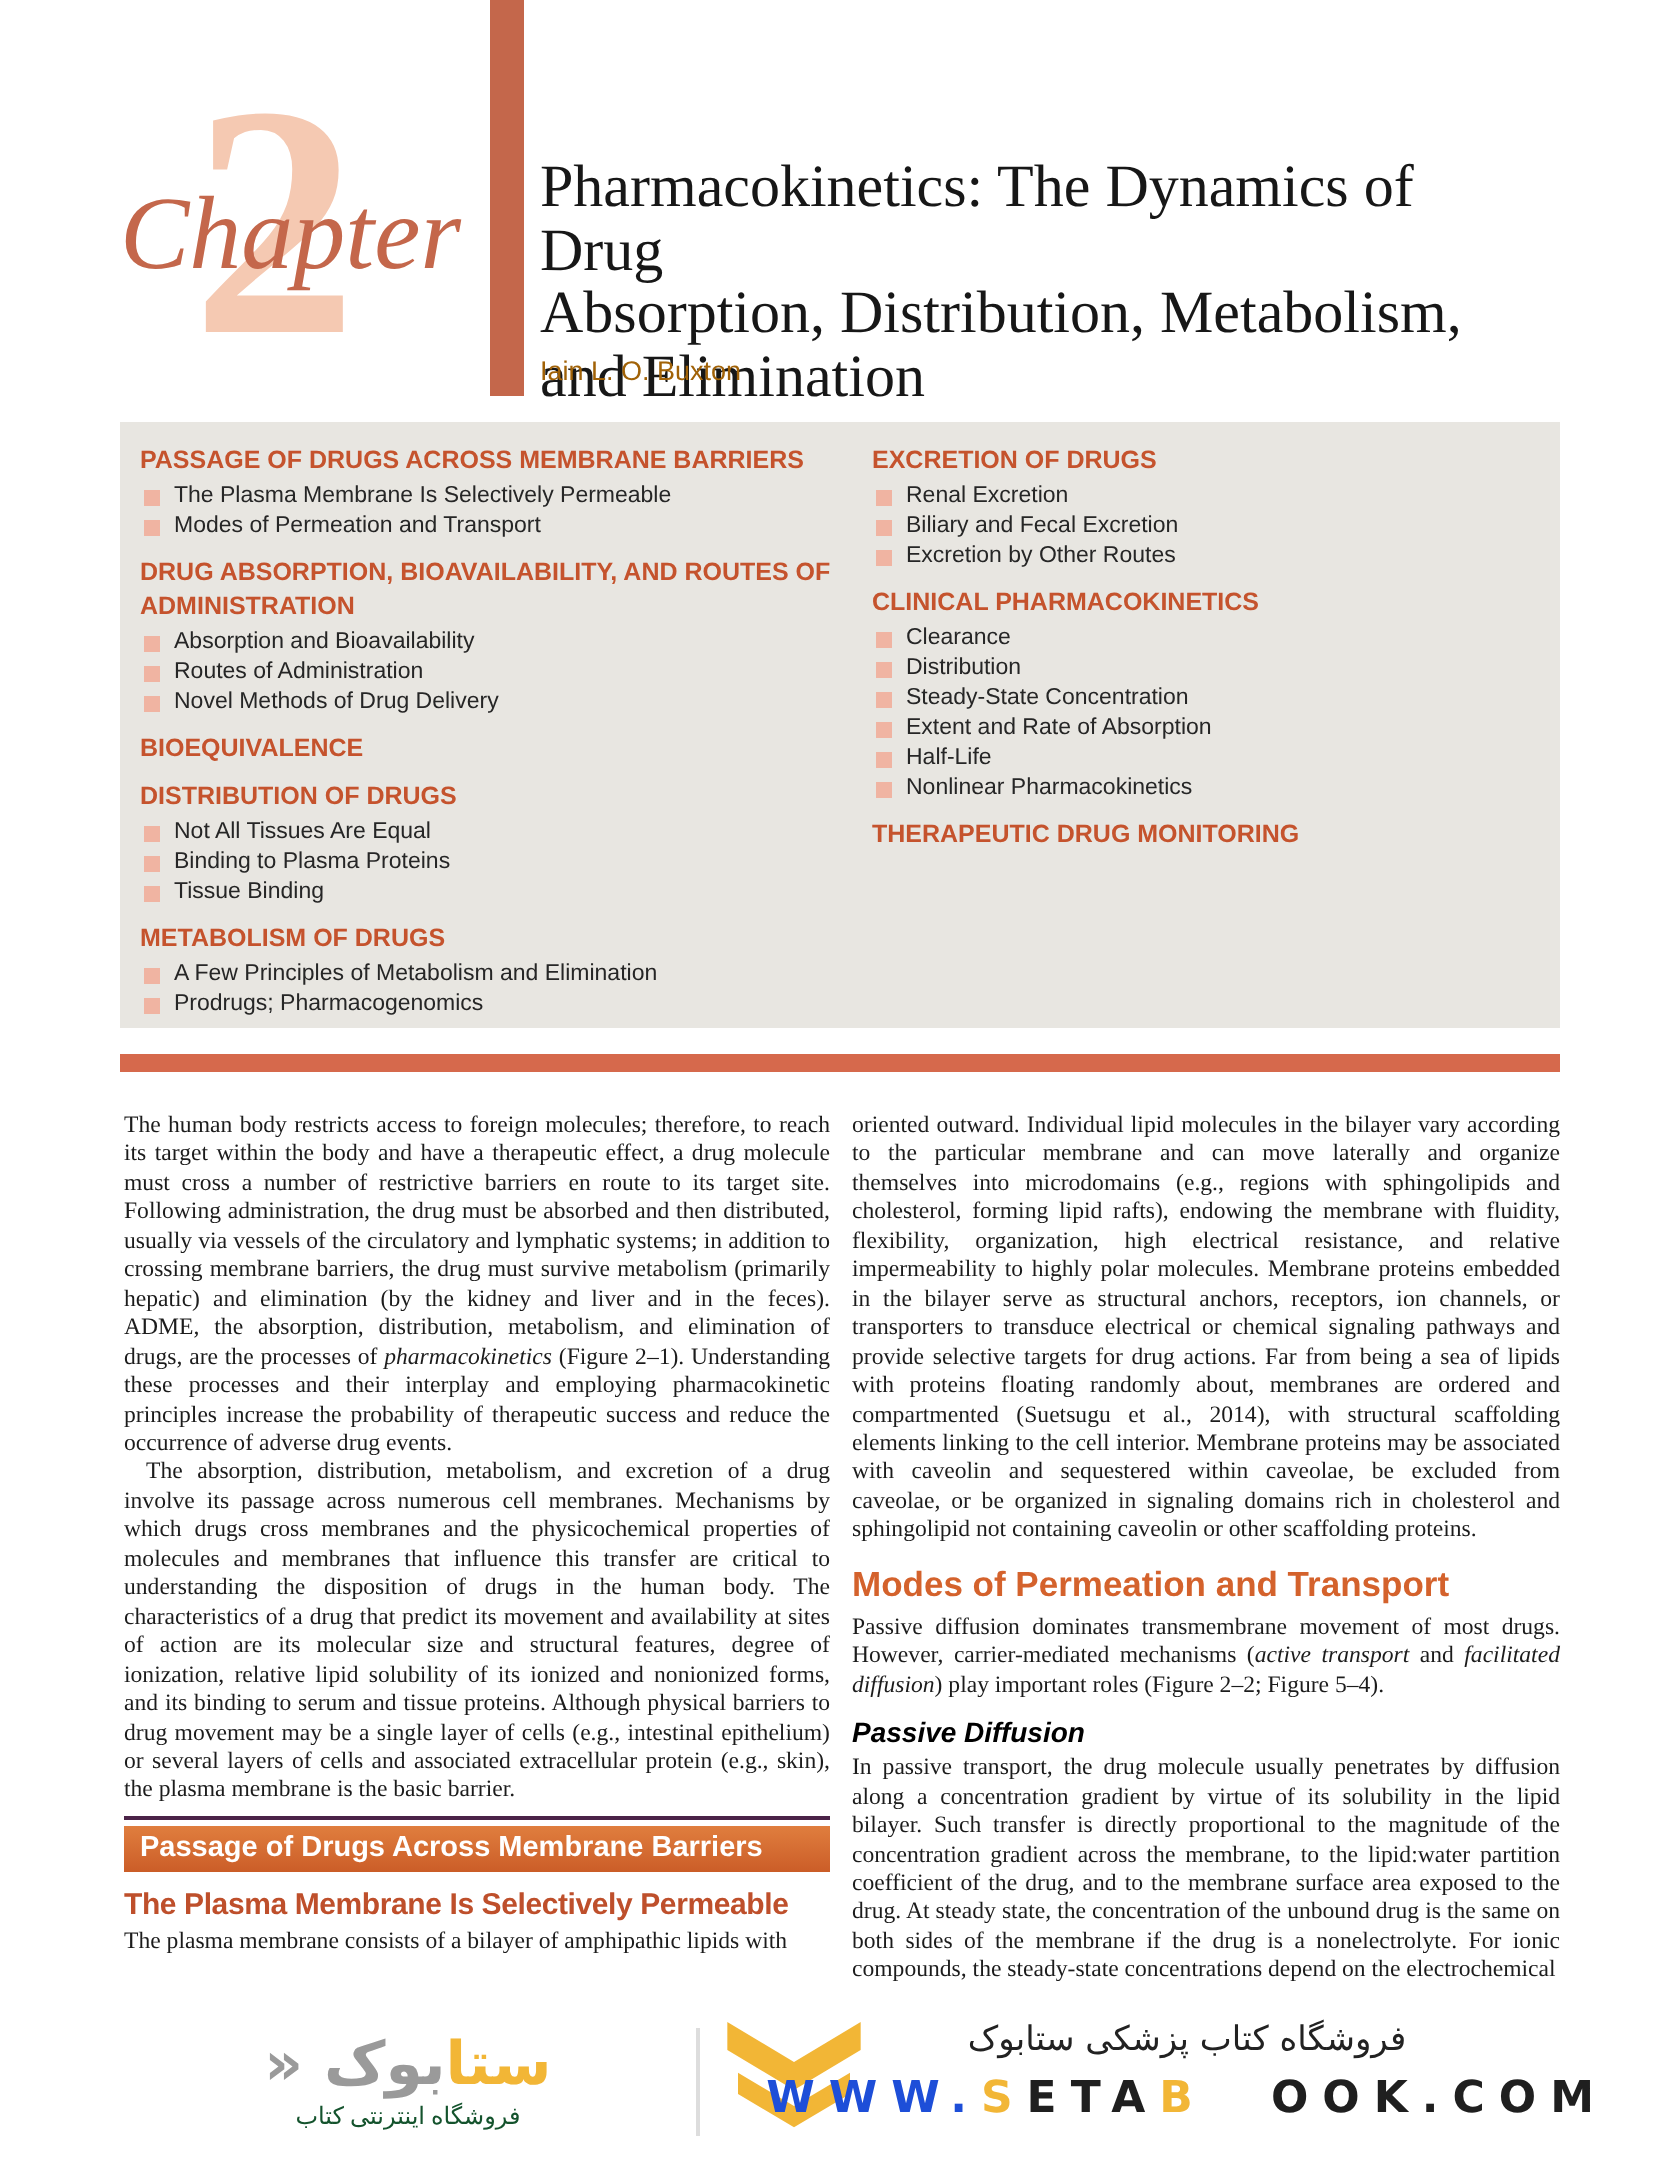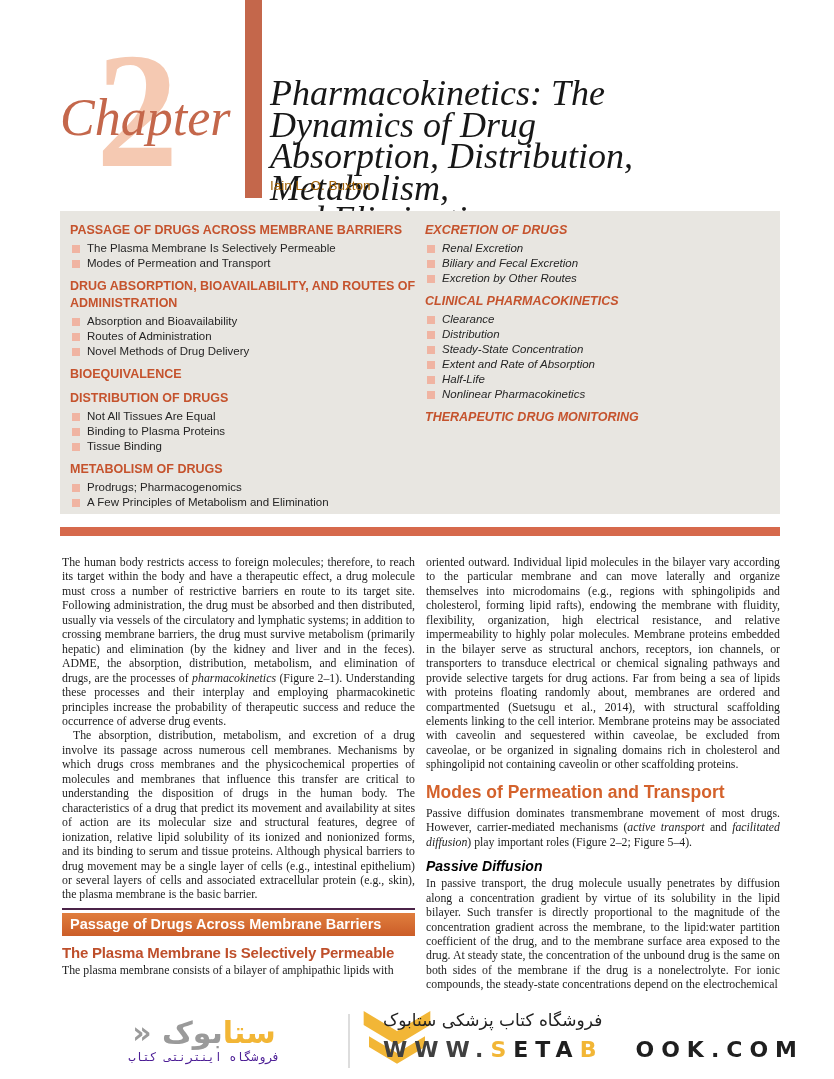--- a/index.html
+++ b/index.html
@@ -18,35 +18,35 @@
     position:absolute; left:60px; top:90px;
     font-family:"Liberation Serif", serif; font-style:italic;
     font-size:52px; line-height:56px; color:#C4674B;
   }
   .vbar {
     position:absolute; left:245px; top:0; width:17px; height:198px;
     background:#C4674B;
   }
   .title {
     position:absolute; left:270px; top:78px; width:480px;
-    font-family:"Liberation Serif", serif; font-size:36px;
-    line-height:31.5px; color:#171717;font-style:italic;
+    font-family:"Liberation Serif", serif; font-size:30px;
+    line-height:31.5px; color:#171717;
   }
   .author {
     position:absolute; left:270px; top:178px;
     font-family:"Liberation Sans", sans-serif; font-size:13.5px; color:#a16207;
   }
   
   .toc-box {
     position:absolute; left:60px; top:211px; width:720px; height:303px;
     background:#E8E6E1;
   }
   .toc-col { position:absolute; top:11px; }
   .toc-col.left  { left:10px;  width:348px; }
-  .toc-col.right { left:365px; width:348px;font-style:italic; }
+  .toc-col.right { left:376px; width:348px; }
   .toc-h {
     font-family:"Liberation Sans", sans-serif; font-weight:bold;
     font-size:12.5px; line-height:17px; color:#C5532D;
     margin:7px 0 2px;
   }
   .toc-h.first { margin-top:0; }
   .toc-item {
     display:flex; align-items:flex-start;
     font-family:"Liberation Sans", sans-serif; font-size:11.5px;
     line-height:15px; color:#262626;
@@ -93,26 +93,26 @@
   }
   
   .footer { position:absolute; left:0; top:1005px; width:834px; height:74px; background:#fff; }
   .logo-group { position:absolute; left:70px; top:6px; display:flex; align-items:center; }
   .logo-text { width:268px; text-align:center; }
   .wordmark {
     direction:rtl; font-family:"DejaVu Sans", sans-serif; font-weight:bold;
     font-size:30px; line-height:34px;
   }
   .logo-subtitle {
-    direction:rtl; font-family:Liberation Mono, monospace;
-    font-size:12px; line-height:16px; color:#4c1d95;
+    direction:rtl; font-family:Liberation Serif, serif;
+    font-size:12px; line-height:16px; color:#14532d;
   }
   .logo-divider { width:2px; height:54px; background:#DDDDDD; margin:0 12px 0 10px; }
   .chevron-emblem { width:70px; height:60px; }
-  .footer-right { position:absolute; right:30px; top:2px; text-align:left; }
+  .footer-right { position:absolute; right:30px; top:2px; text-align:center; }
   .footer-fa {
     direction:rtl; font-family:"DejaVu Sans", sans-serif;
     font-size:17px; line-height:26px; color:#222222;
   }
   .footer-url {
     font-family:"DejaVu Sans", sans-serif; font-weight:bold;
     font-size:22px; line-height:34px; letter-spacing:7px; color:#1F1F1F;
     white-space:nowrap;
   }
 </style>
@@ -169,25 +169,25 @@
           <span>Binding to Plasma Proteins</span>
         </div>
       <div class="toc-item">
           <span class="sq"></span>
           <span>Tissue Binding</span>
         </div>
 
       <div class="toc-h">METABOLISM OF DRUGS</div>
       <div class="toc-item">
           <span class="sq"></span>
+          <span>A Few Principles of Metabolism and Elimination</span>
+        </div>
+      <div class="toc-item">
+          <span class="sq"></span>
           <span>Prodrugs; Pharmacogenomics</span>
-        </div>
-      <div class="toc-item">
-          <span class="sq"></span>
-          <span>A Few Principles of Metabolism and Elimination</span>
         </div>
     </div>
 
     <div class="toc-col right">
       <div class="toc-h first">EXCRETION OF DRUGS</div>
       <div class="toc-item">
           <span class="sq"></span>
           <span>Renal Excretion</span>
         </div>
       <div class="toc-item">
@@ -255,17 +255,17 @@
         <div class="logo-subtitle">فروشگاه اینترنتی کتاب</div>
       </div>
       <div class="logo-divider"></div>
       <svg class="chevron-emblem" viewBox="0 0 100 90" xmlns="http://www.w3.org/2000/svg">
         <path d="M0,0 L50,30 L100,0 L100,21 L50,51 L0,21 Z" fill="#F2B636"></path>
         <path d="M8,38 L50,63 L92,38 L92,54 L50,79 L8,54 Z" fill="#F2B636"></path>
       </svg>
     </div>
     <div class="footer-right">
       <div class="footer-fa">فروشگاه کتاب پزشکی ستابوک</div>
-      <div class="footer-url"><span style="color: #404040;">WWW.</span><span style="color: rgb(242, 182, 54);">S</span><span style="color: rgb(31, 31, 31);">ETA</span><span style="color: rgb(242, 182, 54);">B</span><span style="color: rgb(31, 31, 31); margin-left: 32px;">OOK.COM</span></div>
+      <div class="footer-url"><span style="color: #1d4ed8;">WWW.</span><span style="color: rgb(242, 182, 54);">S</span><span style="color: rgb(31, 31, 31);">ETA</span><span style="color: rgb(242, 182, 54);">B</span><span style="color: rgb(31, 31, 31); margin-left: 32px;">OOK.COM</span></div>
     </div>
   </div>
 
 </div>
 
 </body></html>

